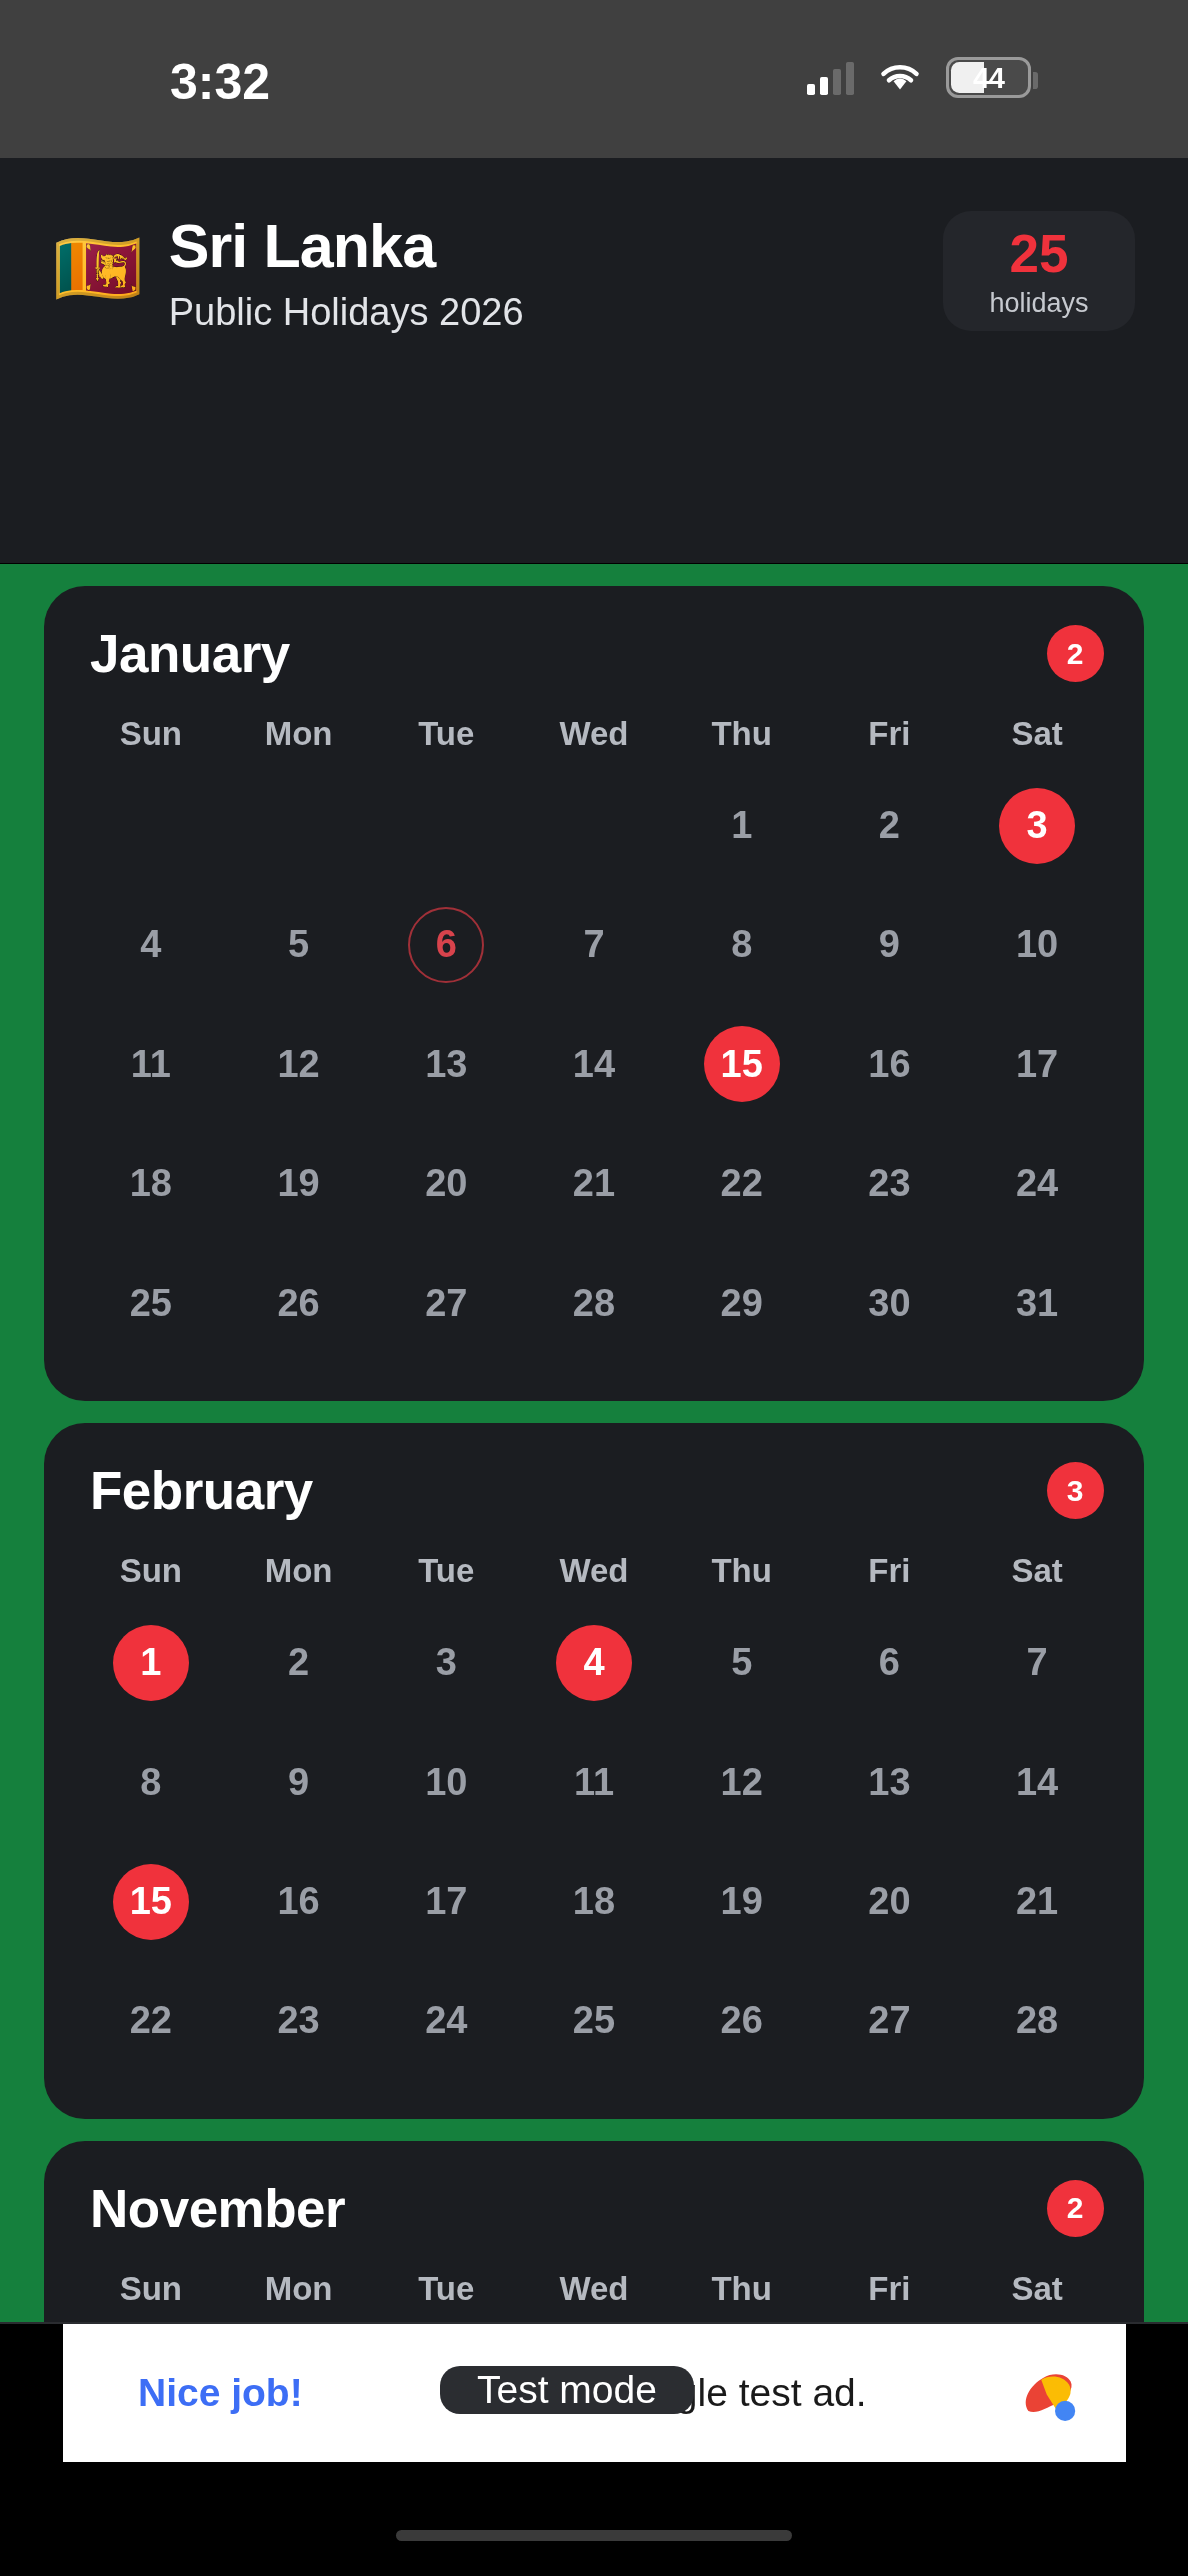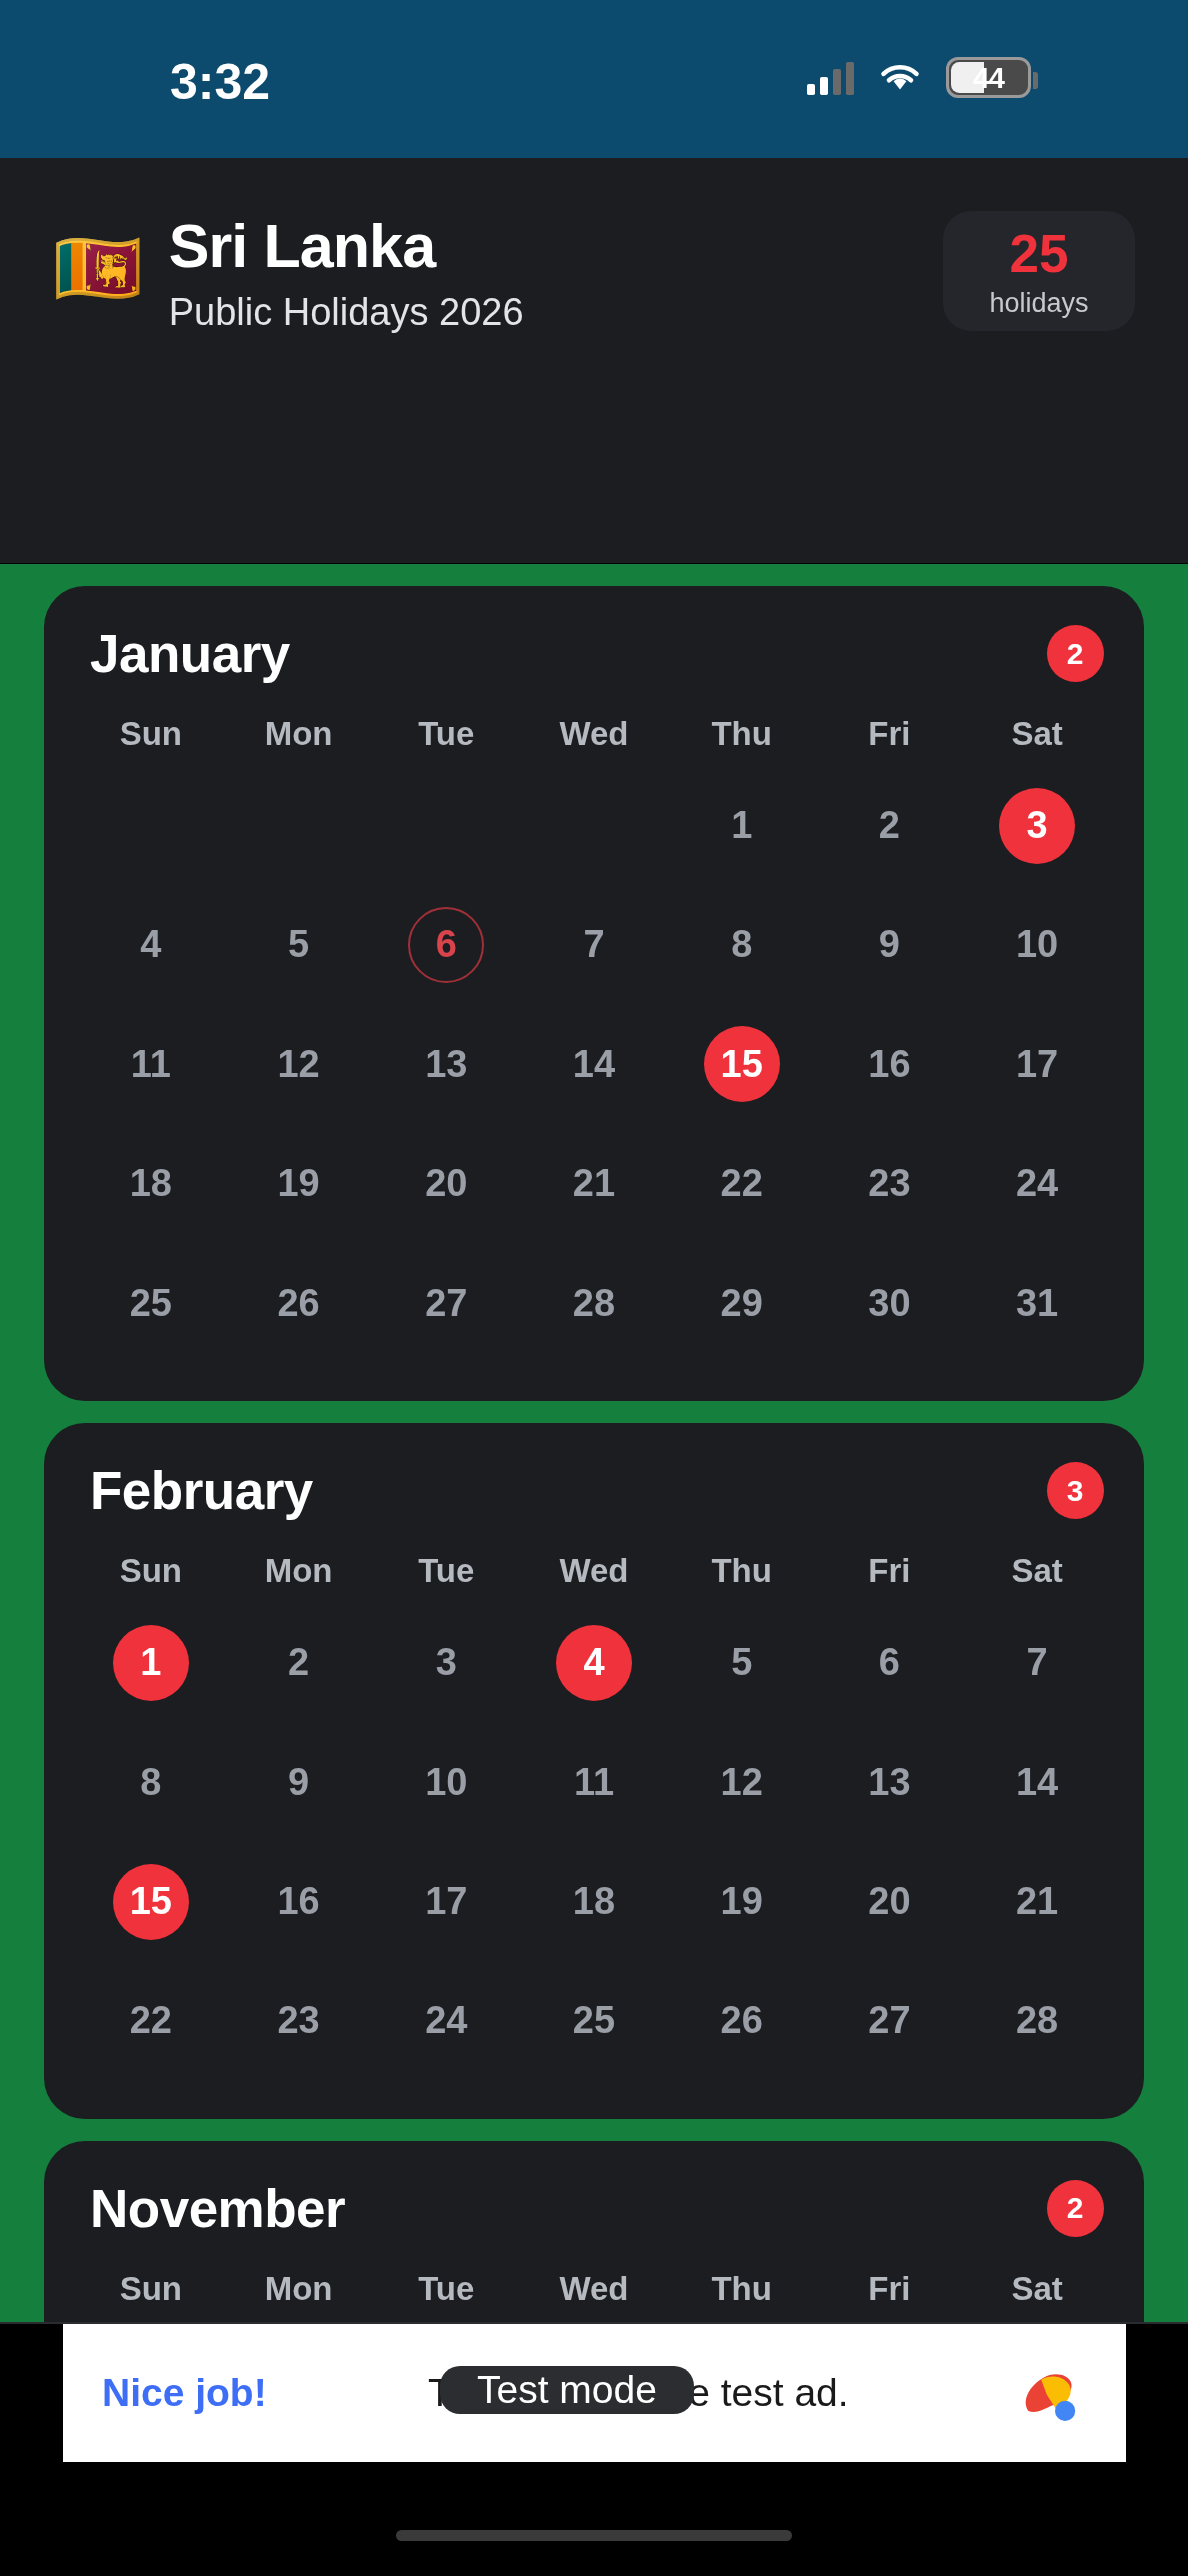--- a/index.html
+++ b/index.html
@@ -11,21 +11,21 @@
   }
   #phone {
     position:relative;
     width:1188px; height:2576px;
     background:#000;
   }
 
   
   .statusbar {
     position:absolute; top:0; left:0; width:1188px; height:158px;
-    background:#0c4a6e;
+    background:#404040;
   }
   .status-time {
     position:absolute; left:170px; top:53px;
     color:#fff; font-size:50px; font-weight:bold;
     letter-spacing:0px;
   }
   .status-right {
     position:absolute; right:157px; top:57px;
     display:flex; align-items:center; gap:24px;
   }
@@ -181,21 +181,21 @@
     color:#9a9ea6; font-size:38px; font-weight:bold;
   }
   .day.holiday { background:#f0323c; color:#fff; }
   .day.today { border:2.8px solid #a03038; color:#d8434c; }
 
   
   .ad {
     position:absolute; left:63px; bottom:114px;
     width:1063px; height:138px;
     background:#fff;
-    display:flex; align-items:center;
+    display:flex; align-items:center;padding-left:36px;
   }
   .ad-left {
     color:#3d6ef5; font-size:39px; font-weight:bold; margin-left:39px;
   }
   .ad-mid {
     flex:1; text-align:center; color:#1a1a1a; font-size:39px;
     position:relative; white-space:nowrap;
   }
   .ad-logo {
     width:79px; height:79px; margin-right:37px; position:relative;

